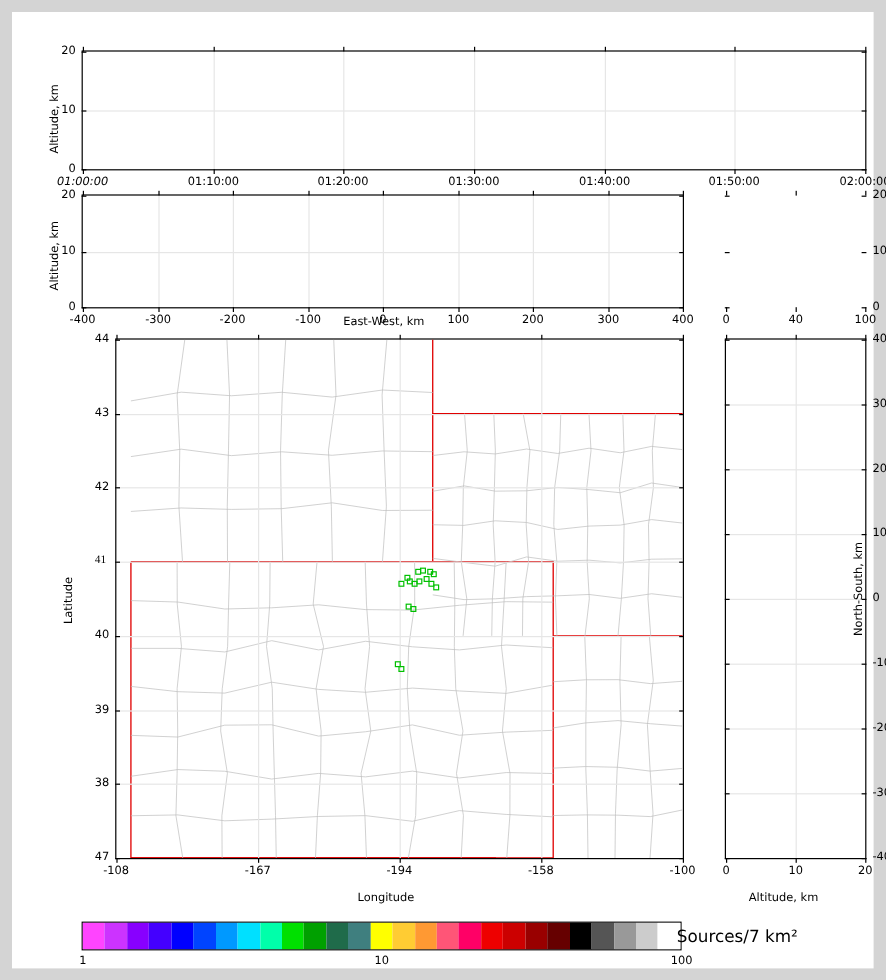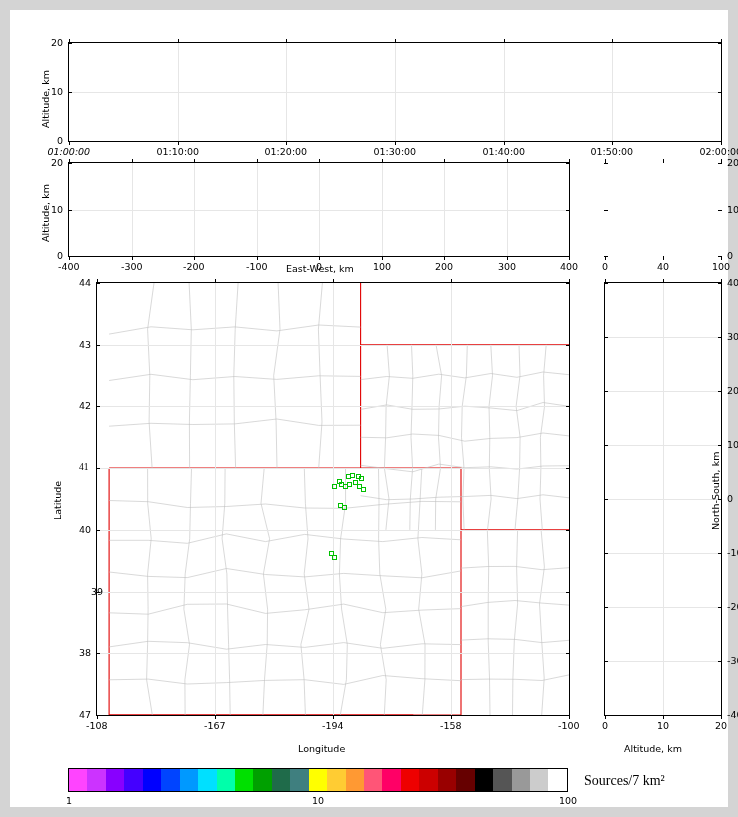--- a/index.html
+++ b/index.html
@@ -167,21 +167,21 @@
       <span style="background: rgb(238, 0, 0);"></span>
       <span style="background: rgb(204, 0, 0);"></span>
       <span style="background: rgb(153, 0, 0);"></span>
       <span style="background: rgb(102, 0, 0);"></span>
       <span style="background: rgb(0, 0, 0);"></span>
       <span style="background: rgb(85, 85, 85);"></span>
       <span style="background: rgb(153, 153, 153);"></span>
       <span style="background: rgb(204, 204, 204);"></span>
       <span style="background: rgb(255, 255, 255);"></span>
     </div>
-  <div class="cb-title" style="left:574px;top:763px;font-family:Liberation Serif, serif;">Sources/7 km²</div>
+  <div class="cb-title" style="left:554px;top:763px;">Sources/7 km²</div>
 
 <div class="tickm" style="left:59px;top:131px;width:1px;height:4px;"></div>
     <div class="tickm" style="left:59px;top:29px;width:1px;height:4px;"></div>
     <div class="tick-lbl" style="left: 37.5px; top: 136px; font-style: italic;">01:00:00</div>
     <div class="tickm" style="left:168px;top:131px;width:1px;height:4px;"></div>
     <div class="tickm" style="left:168px;top:29px;width:1px;height:4px;"></div>
     <div class="tick-lbl" style="left: 146.5px; top: 136px;">01:10:00</div>
     <div class="tickm" style="left:276px;top:131px;width:1px;height:4px;"></div>
     <div class="tickm" style="left:276px;top:29px;width:1px;height:4px;"></div>
     <div class="tick-lbl" style="left: 254.5px; top: 136px;">01:20:00</div>
@@ -276,21 +276,21 @@
     <div class="tickm" style="left:559px;top:269px;width:1px;height:4px;"></div>
     <div class="tick-lbl" style="left: 548px; top: 710px;">-100</div>
     <div class="tickm" style="left:86px;top:705px;width:4px;height:1px;"></div>
     <div class="tickm" style="left:556px;top:705px;width:4px;height:1px;"></div>
     <div class="tick-lbl" style="left: 69px; top: 699px;">47</div>
     <div class="tickm" style="left:86px;top:643px;width:4px;height:1px;"></div>
     <div class="tickm" style="left:556px;top:643px;width:4px;height:1px;"></div>
     <div class="tick-lbl" style="left: 69px; top: 637px;">38</div>
     <div class="tickm" style="left:86px;top:582px;width:4px;height:1px;"></div>
     <div class="tickm" style="left:556px;top:582px;width:4px;height:1px;"></div>
-    <div class="tick-lbl" style="left: 69px; top: 576px; margin-left: 12px;">39</div>
+    <div class="tick-lbl" style="left: 69px; top: 576px;">39</div>
     <div class="tickm" style="left:86px;top:520px;width:4px;height:1px;"></div>
     <div class="tickm" style="left:556px;top:520px;width:4px;height:1px;"></div>
     <div class="tick-lbl" style="left: 69px; top: 514px;">40</div>
     <div class="tickm" style="left:86px;top:458px;width:4px;height:1px;"></div>
     <div class="tickm" style="left:556px;top:458px;width:4px;height:1px;"></div>
     <div class="tick-lbl" style="left: 69px; top: 452px; font-family: Liberation Serif, serif;">41</div>
     <div class="tickm" style="left:86px;top:396px;width:4px;height:1px;"></div>
     <div class="tickm" style="left:556px;top:396px;width:4px;height:1px;"></div>
     <div class="tick-lbl" style="left: 69px; top: 390px;">42</div>
     <div class="tickm" style="left:86px;top:335px;width:4px;height:1px;"></div>

